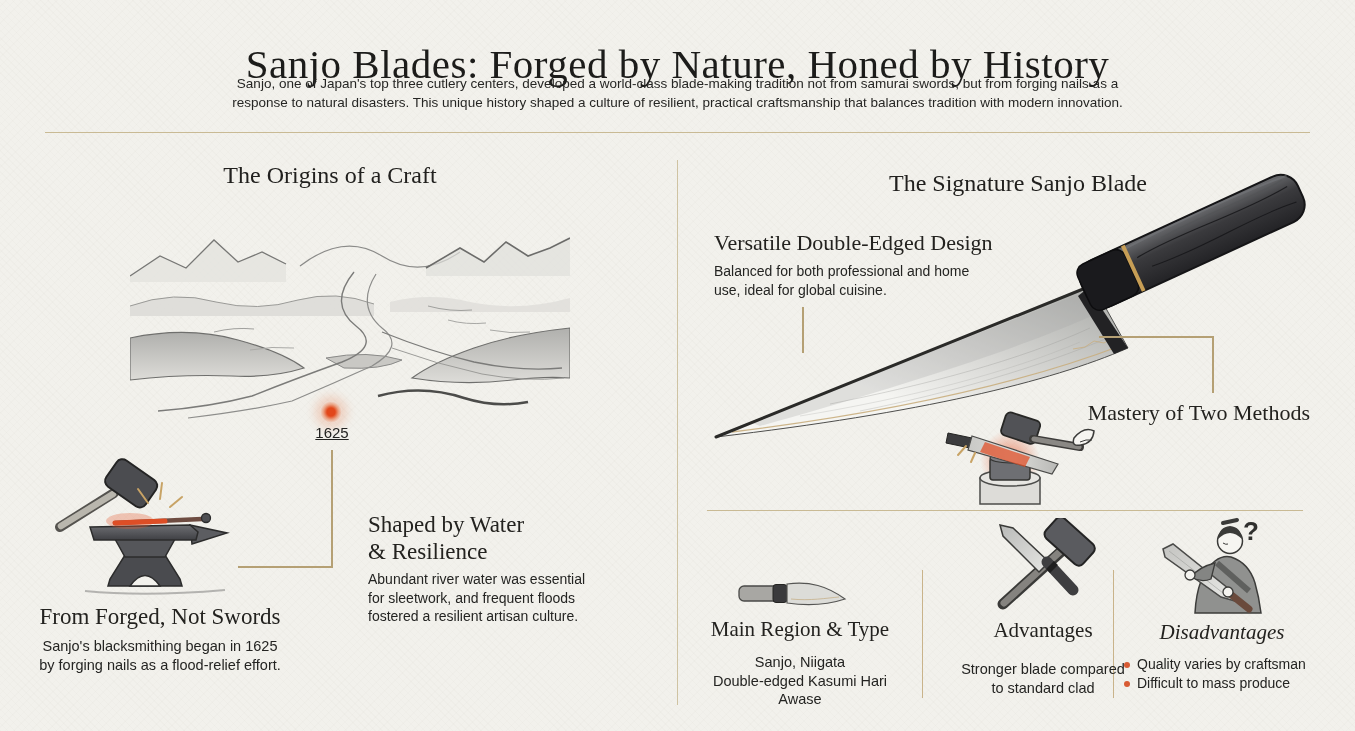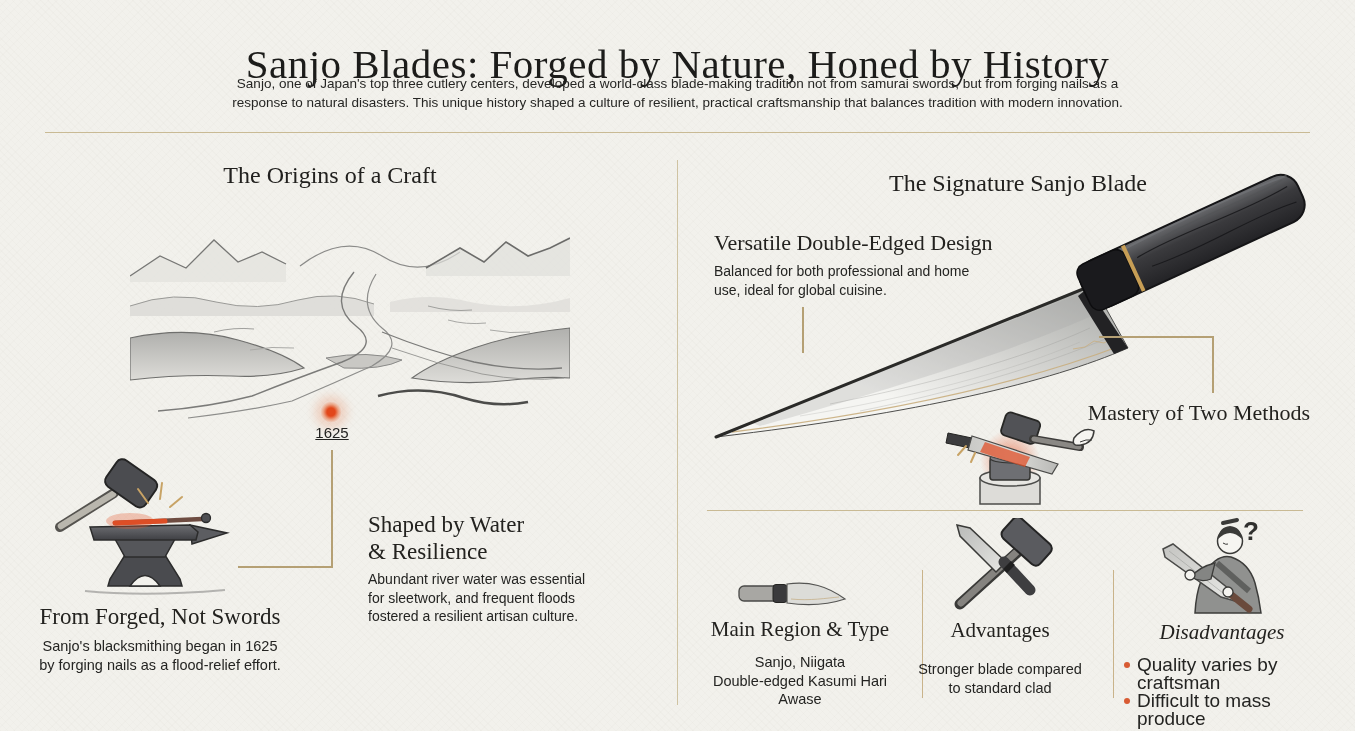--- a/index.html
+++ b/index.html
@@ -221,21 +221,21 @@
       <path d="M52 6 C75 3 92 8 110 21 C92 27 72 28 52 25 Z" fill="#dcdcd8" stroke="#555553" stroke-width="1.2"></path>
       <path d="M56 21 C75 23 92 20 104 19" stroke="#c2a87c" stroke-width="0.9" fill="none" opacity="0.75"></path>
     </svg>
     <h3 class="serif col-head" style="margin-top:5px;">Main Region &amp; Type</h3>
     <div class="body-txt" style="margin-top:11px;">
       <div>Sanjo, Niigata</div>
       <div>Double-edged Kasumi Hari Awase</div>
     </div>
   </div>
 
-  <div class="col" style="left:900px; top:518px;">
+  <div class="col" style="left:943px; top:518px;">
     <svg width="140" height="96" viewBox="0 0 140 96" style="margin:0 auto;">
       <defs>
         <linearGradient id="xblade" x1="0" y1="0" x2="1" y2="1">
           <stop offset="0" stop-color="#b9bab8"></stop>
             <stop offset="1" stop-color="#e6e6e3"></stop>
         </linearGradient>
       </defs>
       <path d="M92 30 L30 86" stroke="#3a3a38" stroke-width="11" stroke-linecap="round"></path>
       <path d="M91 30 L31 85" stroke="#85837f" stroke-width="7" stroke-linecap="round"></path>
       <g transform="rotate(42 97 23)">
@@ -267,21 +267,21 @@
       <path d="M72 80 L92 96" stroke="#6a4a3c" stroke-width="7" stroke-linecap="round"></path>
       <path d="M58 50 Q42 54 34 64 Q44 70 54 66 Z" fill="#848583" stroke="#3c3c3a" stroke-width="1.3"></path>
       <circle cx="33" cy="62" r="5" fill="#f4f3ef" stroke="#3a3a38" stroke-width="1.3"></circle>
       <circle cx="71" cy="79" r="5" fill="#f4f3ef" stroke="#3a3a38" stroke-width="1.3"></circle>
       <circle cx="73" cy="28" r="12.5" fill="#f6f5f1" stroke="#3a3a38" stroke-width="1.5"></circle>
       <path d="M61 26 Q62 14 73 13 Q84 14 85 26 Q79 20 73 20 Q67 20 61 26 Z" fill="#3b3b39"></path>
       <path d="M66 10 L80 7" stroke="#3b3b39" stroke-width="4" stroke-linecap="round"></path>
       <path d="M66 30 q3 2 5 1" stroke="#3a3a38" stroke-width="1" fill="none"></path>
     </svg>
     <h3 class="serif col-head" style="margin-top:6px;font-style:italic;">Disadvantages</h3>
-    <div style="margin:11px auto 8px; width:196px; font-size:19px; line-height:17.5px; color:#242422;">
+    <div style="margin:11px auto 8px; width:196px; font-size:14px; line-height:17.5px; color:#242422;">
       <div class="bullet-row">
         <span class="bullet-dot"></span>
         <span>Quality varies by craftsman</span>
       </div>
       <div class="bullet-row">
         <span class="bullet-dot"></span>
         <span>Difficult to mass produce</span>
       </div>
     </div>
   </div>

